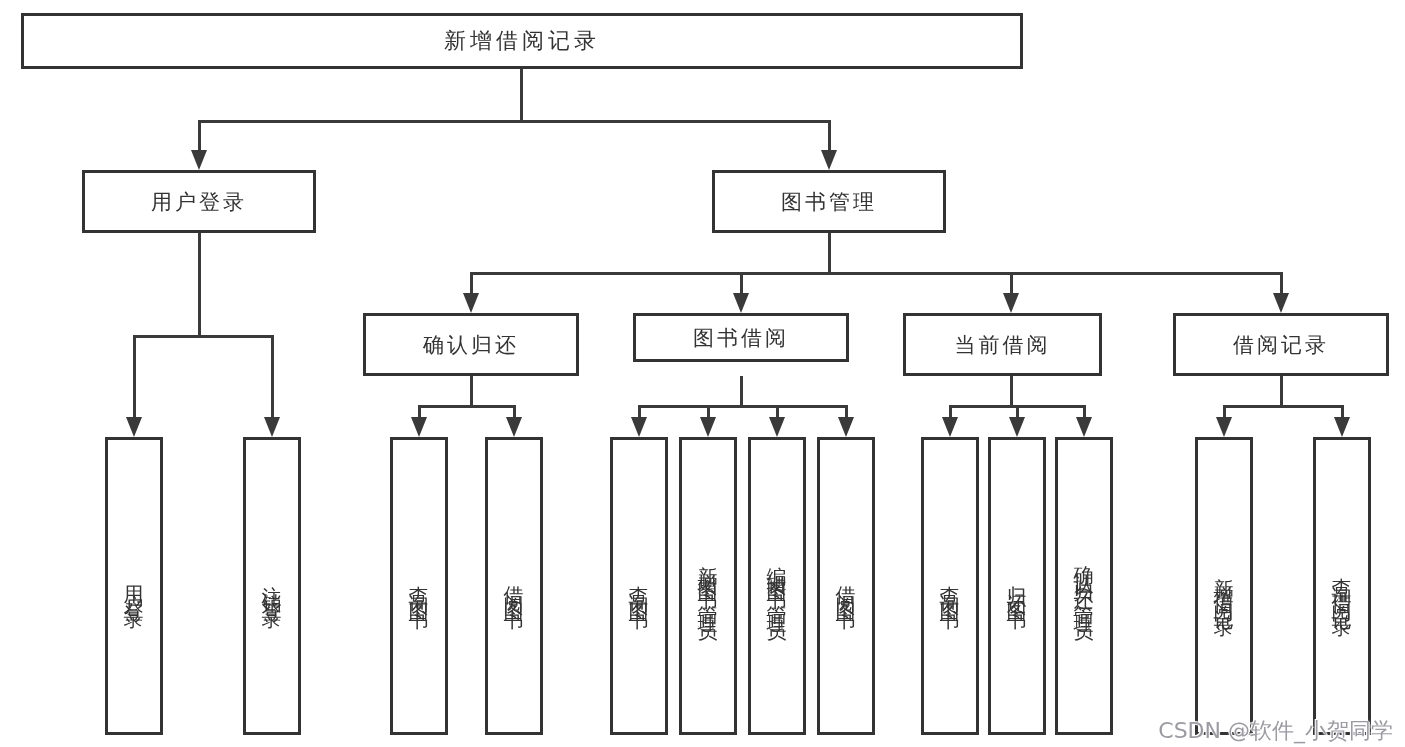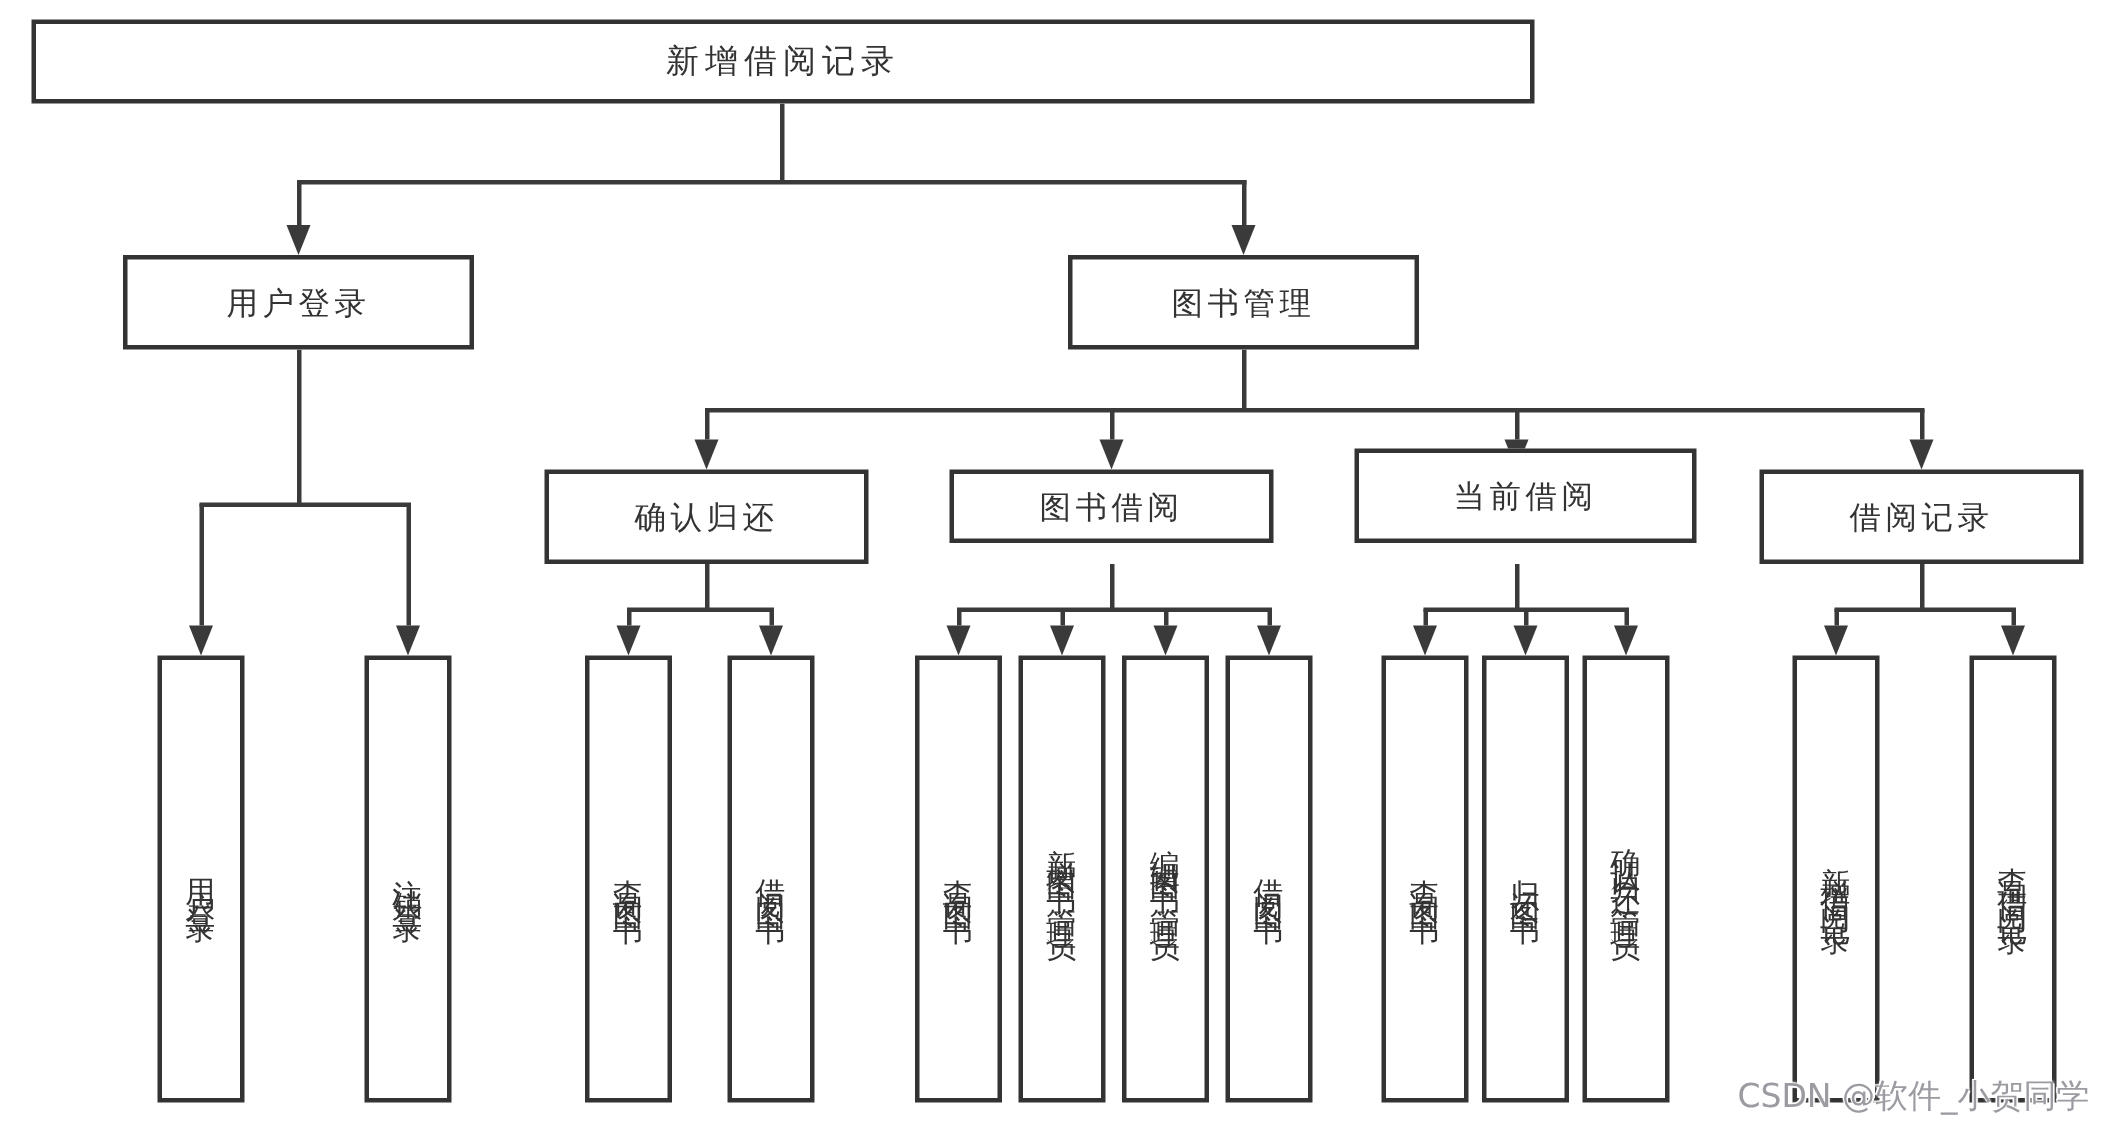--- a/index.html
+++ b/index.html
@@ -107,21 +107,21 @@
   <div class="box" style="left:712px;top:170px;width:234px;height:63px">
     <span class="label">图书管理</span>
   </div>
 
   <div class="box" style="left:363px;top:313px;width:216px;height:63px">
     <span class="label">确认归还</span>
   </div>
   <div class="box" style="left:633px;top:313px;width:216px;height:49px">
     <span class="label">图书借阅</span>
   </div>
-  <div class="box" style="left:903px;top:299px;width:228px;height:63px">
+  <div class="box" style="left:903px;top:313px;width:199px;height:63px">
     <span class="label">当前借阅</span>
   </div>
   <div class="box" style="left:1173px;top:313px;width:216px;height:63px">
     <span class="label">借阅记录</span>
   </div>
 
   <div class="box leaf" style="left:105px">
     <span class="vtext">用户登录</span>
   </div>
   <div class="box leaf" style="left:243px">

